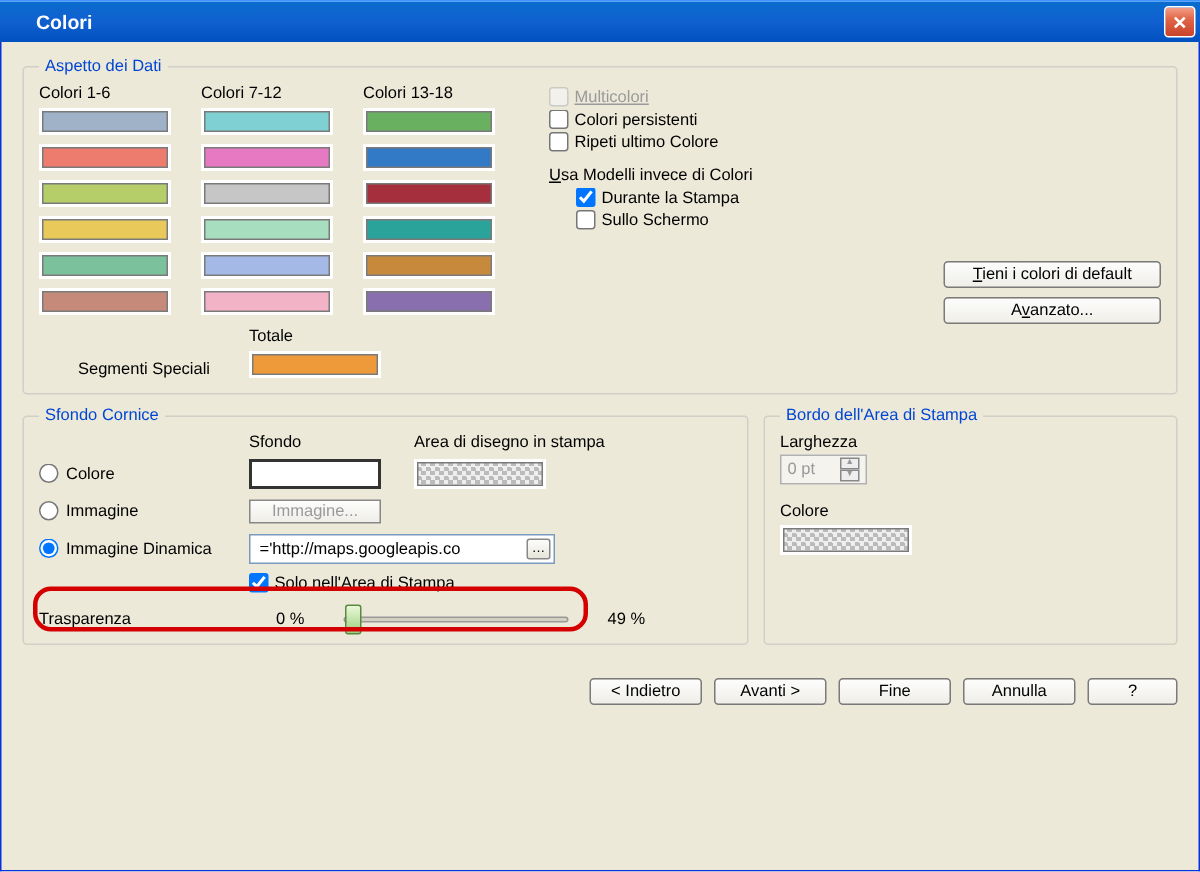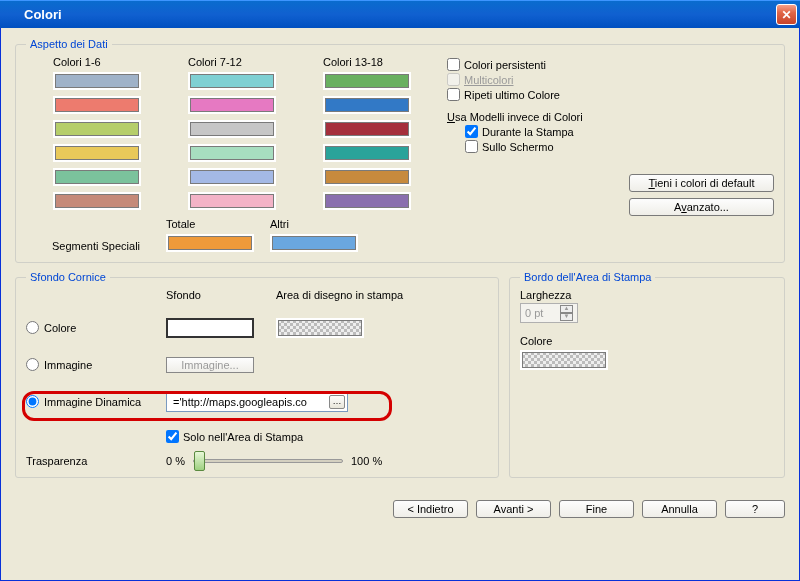--- a/index.html
+++ b/index.html
@@ -47,21 +47,21 @@
     padding: 6px 10px 10px 10px;
     margin: 0 0 8px 0;
   }
   legend {
     color: #0046d5;
     padding: 0 4px;
     font-size: 11px;
   }
   .row { display: flex; }
   .colhdr { font-size: 11px; margin: 0 0 4px 0; }
-  .swatchcol { width: 102px; margin-right: 6px; margin-left: 27px; }
+  .swatchcol { width: 102px; margin-right: 6px; }
   .swatch {
     width: 88px; height: 18px;
     border: 2px solid #fff;
     box-shadow: 0 0 0 1px #7a7a7a inset;
     margin-bottom: 6px;
     cursor: pointer;
   }
   .opts { margin-left: 16px; }
   .chk { display: flex; align-items: center; margin: 2px 0; }
   .chk input { margin: 0 4px 0 0; }
@@ -80,21 +80,21 @@
   .btn.wide { min-width: 145px; }
   .btncol { display:flex; flex-direction:column; gap:6px; align-items:flex-end; margin-top:auto; }
   .aspetto-lower { display:flex; justify-content:space-between; align-items:flex-end; margin-top:2px;}
   .seglab { width:106px;text-align:center; }
   .swatch-single { display:inline-block; vertical-align:bottom; margin-right:16px; }
   .lower { display:flex; gap:10px;justify-content:flex-end; }
   .sfondo { flex: 1; }
   .bordo { width: 276px; }
   .radio { display:flex; align-items:center; margin:4px 0;}
   .radio input{ margin:0 5px 0 0;}
-  .sfondo-grid { display:grid; grid-template-columns:140px 110px 130px; row-gap:16px; align-items:center;}
+  .sfondo-grid { display:grid; grid-template-columns:140px 110px 130px; row-gap:4px; align-items:center;}
   .header-cell{ font-size:11px; }
   .sw-sfondo {
     width:88px;height:20px;border:2px solid #333;background:#fff;
     box-shadow: inset 0 0 0 1px #fff;
   }
   .sw-pattern{
     width:88px;height:20px;border:2px solid #fff;box-shadow:0 0 0 1px #7a7a7a inset;
     background: repeating-conic-gradient(#bbb 0 25%, #eee 0 50%) 0 0/6px 6px;
   }
   .imgbtn {
@@ -104,30 +104,30 @@
   }
   .red-highlight{
     position:absolute;
     border:3px solid #d40000;
     border-radius:12px;
     pointer-events:none;
   }
   .formulabox{
     display:flex;align-items:center;
     border:1px solid #7a9ac0;background:#fff;
-    width:182px;height:20px;padding:0 2px 0 4px;
+    width:204px;height:20px;padding:0 2px 0 4px;
   }
   .formulabox input{
     border:none;outline:none;font-family:inherit;font-size:11px;flex:1;background:transparent;
   }
   .formulabox .dots{
     width:16px;height:14px;border:1px solid #888;background:linear-gradient(#fdfdfd,#e8e6da);
     font-size:9px;line-height:11px;text-align:center;cursor:pointer;border-radius:2px;
   }
-  .slider-wrap{display:flex;align-items:center;gap:6px;margin-top:10px;}
+  .slider-wrap{display:flex;align-items:center;gap:24px;margin-top:10px;}
   .slider{
     -webkit-appearance:none;appearance:none;
     width:150px;height:4px;background:#d4d0c0;border:1px solid #999;border-radius:2px;
   }
   .slider::-webkit-slider-thumb{
     -webkit-appearance:none;appearance:none;width:11px;height:20px;background:linear-gradient(#e8f8d8,#9ed080);border:1px solid #5a8a40;border-radius:2px;cursor:pointer;
   }
   .slider::-moz-range-thumb{width:11px;height:20px;background:linear-gradient(#e8f8d8,#9ed080);border:1px solid #5a8a40;border-radius:2px;cursor:pointer;}
   .numbox{
     width:58px;height:20px;border:1px solid #b0b0b0;background:#f4f3ee;color:#999;
@@ -178,27 +178,27 @@
         <div class="colhdr">Colori 13-18</div>
         <div class="swatch" style="background:#69b061"></div>
         <div class="swatch" style="background:#3279c6"></div>
         <div class="swatch" style="background:#a52f3c"></div>
         <div class="swatch" style="background:#2aa39a"></div>
         <div class="swatch" style="background:#c78a3d"></div>
         <div class="swatch" style="background:#8a6fae"></div>
       </div>
       <div class="opts" style="flex:1;display:flex;">
         <div style="flex:1">
+          <div class="chk disabled">
+            <input type="checkbox" disabled="" style="">
+            <span class="under">Multicolori</span>
+          </div>
           <div class="chk">
             <input type="checkbox" style="">
             <span>Colori persistenti</span>
-          </div>
-          <div class="chk disabled">
-            <input type="checkbox" disabled="" style="">
-            <span class="under">Multicolori</span>
           </div>
           <div class="chk">
             <input type="checkbox" style="">
             <span>Ripeti ultimo Colore</span>
           </div>
           <div style="margin-top:10px"><span class="under">U</span><span>sa Modelli invece di Colori</span></div>
           <div class="chk usa-sub">
             <input type="checkbox" checked="" style="">
             <span>Durante la Stampa</span>
           </div>
@@ -212,24 +212,20 @@
           <button class="btn wide">A<span class="under">v</span>anzato...</button>
         </div>
       </div>
     </div>
     <div class="aspetto-lower">
       <div style="display:flex;align-items:flex-end;">
         <span class="seglab" style="width:140px;">Segmenti Speciali</span>
         <div>
           <div class="colhdr">Totale</div>
           <div class="swatch swatch-single" style="background:#ee9a3a;margin-bottom:0"></div>
-        </div>
-        <div>
-          <div class="colhdr">Altri</div>
-          <div class="swatch swatch-single" style="background:#6aa7e0;margin-bottom:0"></div>
         </div>
       </div>
     </div>
   </fieldset>
 
   <div class="lower">
     <fieldset class="sfondo rel">
       <legend>Sfondo Cornice</legend>
       <div class="sfondo-grid">
         <div></div>
@@ -270,21 +266,21 @@
           <label class="chk">
             <input type="checkbox" checked="" style="">
             <span>Solo nell'Area di Stampa</span>
           </label>
         </div>
       </div>
       <div class="slider-wrap">
         <span style="width:134px">Trasparenza</span>
         <span>0 %</span>
         <input type="range" min="0" max="100" value="0" class="slider" style="">
-        <span>100 %</span>
+        <span>49 %</span>
       </div>
       <div class="red-highlight" style="left:6px;top:108px;width:370px;height:30px;"></div>
     </fieldset>
 
     <fieldset class="bordo">
       <legend>Bordo dell'Area di Stampa</legend>
       <div>Larghezza</div>
       <div class="numbox">
         <span>0 pt</span>
         <div class="spin">

